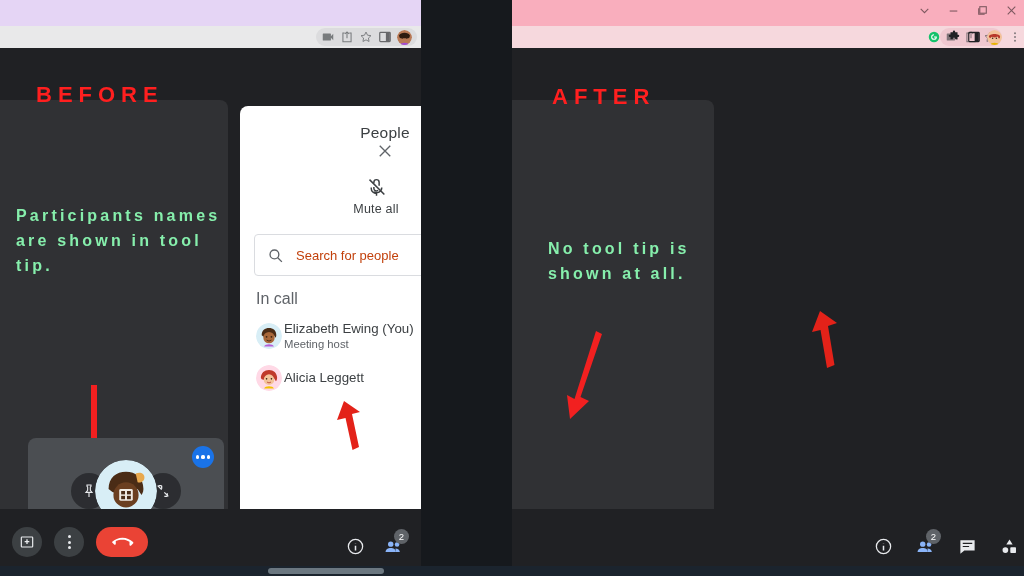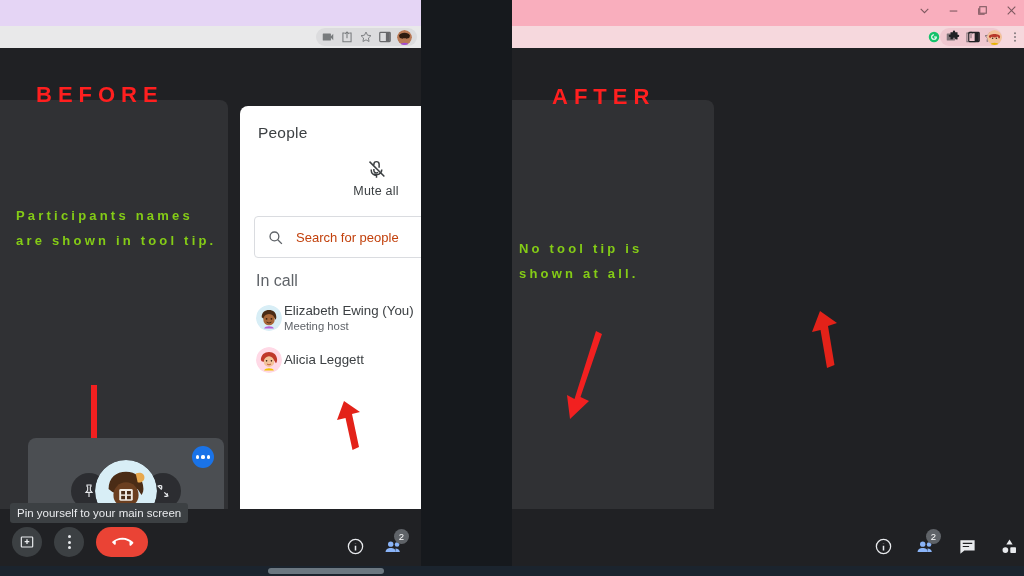--- a/index.html
+++ b/index.html
@@ -49,22 +49,22 @@
   .stage-left  { left: 0px;  top: 52px; width: 228px; height: 457px; border-radius: 0 8px 8px 0; }
   .stage-right { left: 0px;  top: 52px; width: 202px; height: 457px; border-radius: 0 8px 8px 0; }
 
   
   .tag-label {
     position: absolute;
     color: #ff1f1f; font-weight: 700; letter-spacing: 6px;
     font-size: 22px; line-height: 1;
   }
   .cap {
-    position: absolute; color: #84cc16; font-weight: 700;
-    font-size: 13px; letter-spacing: 3.2px; line-height: 25px;
+    position: absolute; color: #86efac; font-weight: 700;
+    font-size: 16px; letter-spacing: 3.2px; line-height: 25px;
   }
 
   
   .arrow { position: absolute; }
   .arrow svg { display: block; overflow: visible; }
 
   
   .tile {
     position: absolute; background: #4b4e52; border-radius: 8px;
   }
@@ -101,21 +101,21 @@
   }
 
   
   .panel {
     position: absolute; background: #fff; border-radius: 8px;
     overflow: hidden;
   }
   .panel-left  { left: 240px; top: 58px; width: 272px; height: 450px; border-radius: 8px 0 0 8px; }
   .panel-head {
     position: relative; display: flex; align-items: center;
-    justify-content: space-between; padding: 18px 16px 6px 18px;
+    justify-content: space-between; padding: 18px 16px 6px 34px; flex-direction: column;
   }
   .panel-title { color: #3c4043; font-size: 15.5px; letter-spacing: .2px; }
   .close-x { width: 18px; height: 18px; cursor: pointer; }
   .close-x svg { width: 100%; height: 100%; display: block; }
 
   .actions { display: flex; padding: 8px 0 4px; }
   .action { flex: 1; text-align: center; }
   .action .ai { height: 26px; display: flex; align-items: center; justify-content: center; }
   .action .ai svg { width: 21px; height: 21px; display: block; }
   .action .al { color: #3c4043; font-size: 12.5px; margin-top: 2px; letter-spacing: .2px; }
@@ -261,21 +261,20 @@
           </div>
           <div class="hover-btn">
             <svg viewBox="0 0 24 24" fill="none" stroke="#e8eaed" stroke-width="1.9">
                 <path d="M4 4l6 6M10 4H5.5M10 4v4.5M20 20l-6-6M14 20h4.5M18.5 20v-4.5"></path>
               </svg>
           </div>
         </div>
         <div class="tile-name">You</div>
       </div>
 
-      <div class="tooltip">Pin yourself to your main screen</div>
 
       <div class="panel panel-left">
         <div class="panel-head">
           <div class="panel-title">People</div>
           <div class="close-x">
             <svg viewBox="0 0 24 24" fill="none" stroke="#5f6368" stroke-width="1.8">
                 <path d="M5 5l14 14M19 5L5 19"></path>
               </svg>
           </div>
         </div>
@@ -514,21 +513,21 @@
           </span>
       </div>
     </div>
 
     <div class="meet meet-right">
 
       <div class="stage stage-right"></div>
 
       <div class="tag-label" style="left:40px; top:38px;">AFTER</div>
 
-      <div class="cap" style="left:7px; top:188px; width:180px;">No tool tip is shown at all.</div>
+      <div class="cap" style="left:36px; top:188px; width:180px;">No tool tip is shown at all.</div>
 
       <div class="arrow" style="left:54px; top:283px;">
         <svg width="46" height="92" viewBox="0 0 46 92">
           <path d="M30 0 L36 3 L14.5 66 L23 70 L4 88 L1 64 L8.5 68 z" fill="#f22020"></path>
         </svg>
       </div>
 
       <div class="arrow" style="left:795px; top:262px;">
         <svg width="42" height="62" viewBox="0 0 42 62" style="margin-left:-500px;">
           <path d="M20 58 L13.5 20 L5 22 L13 1 L30 13 L21 16 L27.5 55 z" fill="#e32219"></path>

